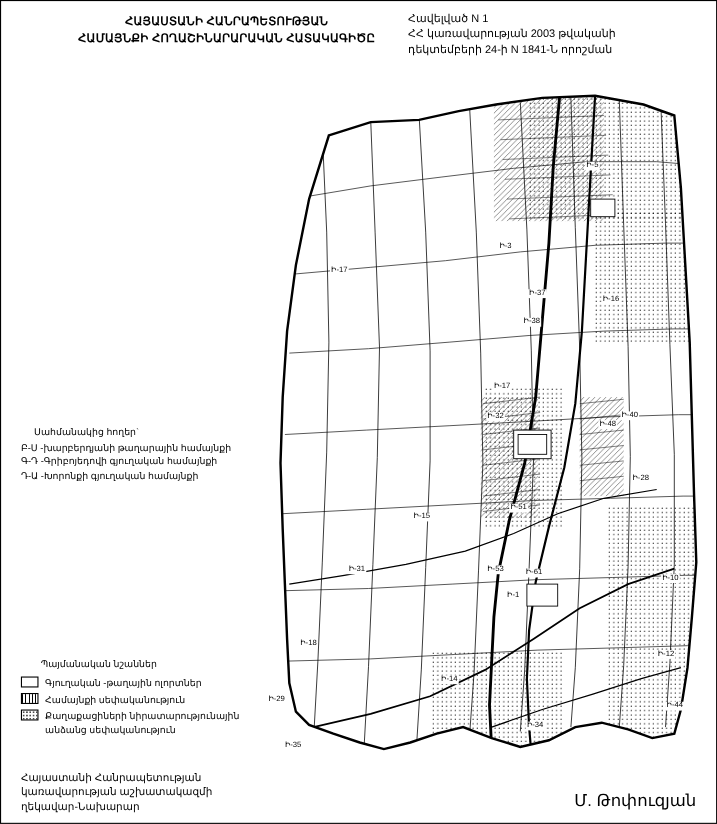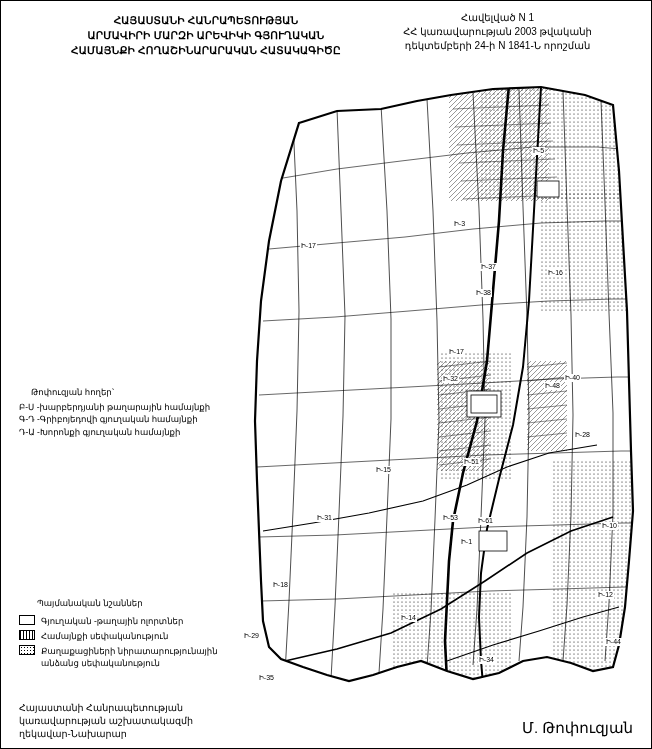--- a/index.html
+++ b/index.html
@@ -24,24 +24,24 @@
     width: 330px;
     text-align: center;
     font-size: 10.5px;
     font-weight: bold;
     line-height: 15px;
     color: #000;
     letter-spacing: 0.2px;
   }
   .approval-block {
     position: absolute;
-    left: 359px;
+    left: 370px;
     top: 10px;
     width: 275px;
-    text-align: center;
+    text-align: left;
     font-size: 10px;
     line-height: 14px;
     color: #000;
   }
   .approval-block .ln1 { font-weight: normal; }
   .legend-conv {
     position: absolute;
     left: 18px;
     top: 385px;
     width: 215px;
@@ -132,32 +132,31 @@
     line-height: 8px;
   }
 </style>
 </head>
 <body>
 
 <div id="page">
 
   <div class="title-block">
     <div>ՀԱՅԱՍՏԱՆԻ ՀԱՆՐԱՊԵՏՈՒԹՅԱՆ</div>
-    <div>ԱՐՄԱՎԻՐԻ ՄԱՐԶԻ ԱՐԵՎԻԿԻ ԳՅՈՒՂԱԿԱՆ</div>
     <div>ՀԱՄԱՅՆՔԻ ՀՈՂԱՇԻՆԱՐԱՐԱԿԱՆ ՀԱՏԱԿԱԳԻԾԸ</div>
   </div>
 
   <div class="approval-block">
     <div class="ln1">Հավելված N 1</div>
     <div>ՀՀ կառավարության 2003 թվականի</div>
     <div>դեկտեմբերի 24-ի N 1841-Ն որոշման</div>
   </div>
 
   <div class="legend-conv">
-    <div class="lead">Թոփուզյան հողեր`</div>
+    <div class="lead">Սահմանակից հողեր`</div>
     <div>Բ-Ս -խարբերդյանի թաղարային համայնքի</div>
     <div>Գ-Դ -Գրիբոյեդովի գյուղական համայնքի</div>
     <div>Դ-Ա -Խորոնքի գյուղական համայնքի</div>
   </div>
 
   <div class="legend-sym">
     <div class="lead">Պայմանական նշաններ</div>
     <div class="sym-row">
       <span class="swatch"></span>
       <span class="sym-text">Գյուղական -թաղային ոլորտներ</span>

